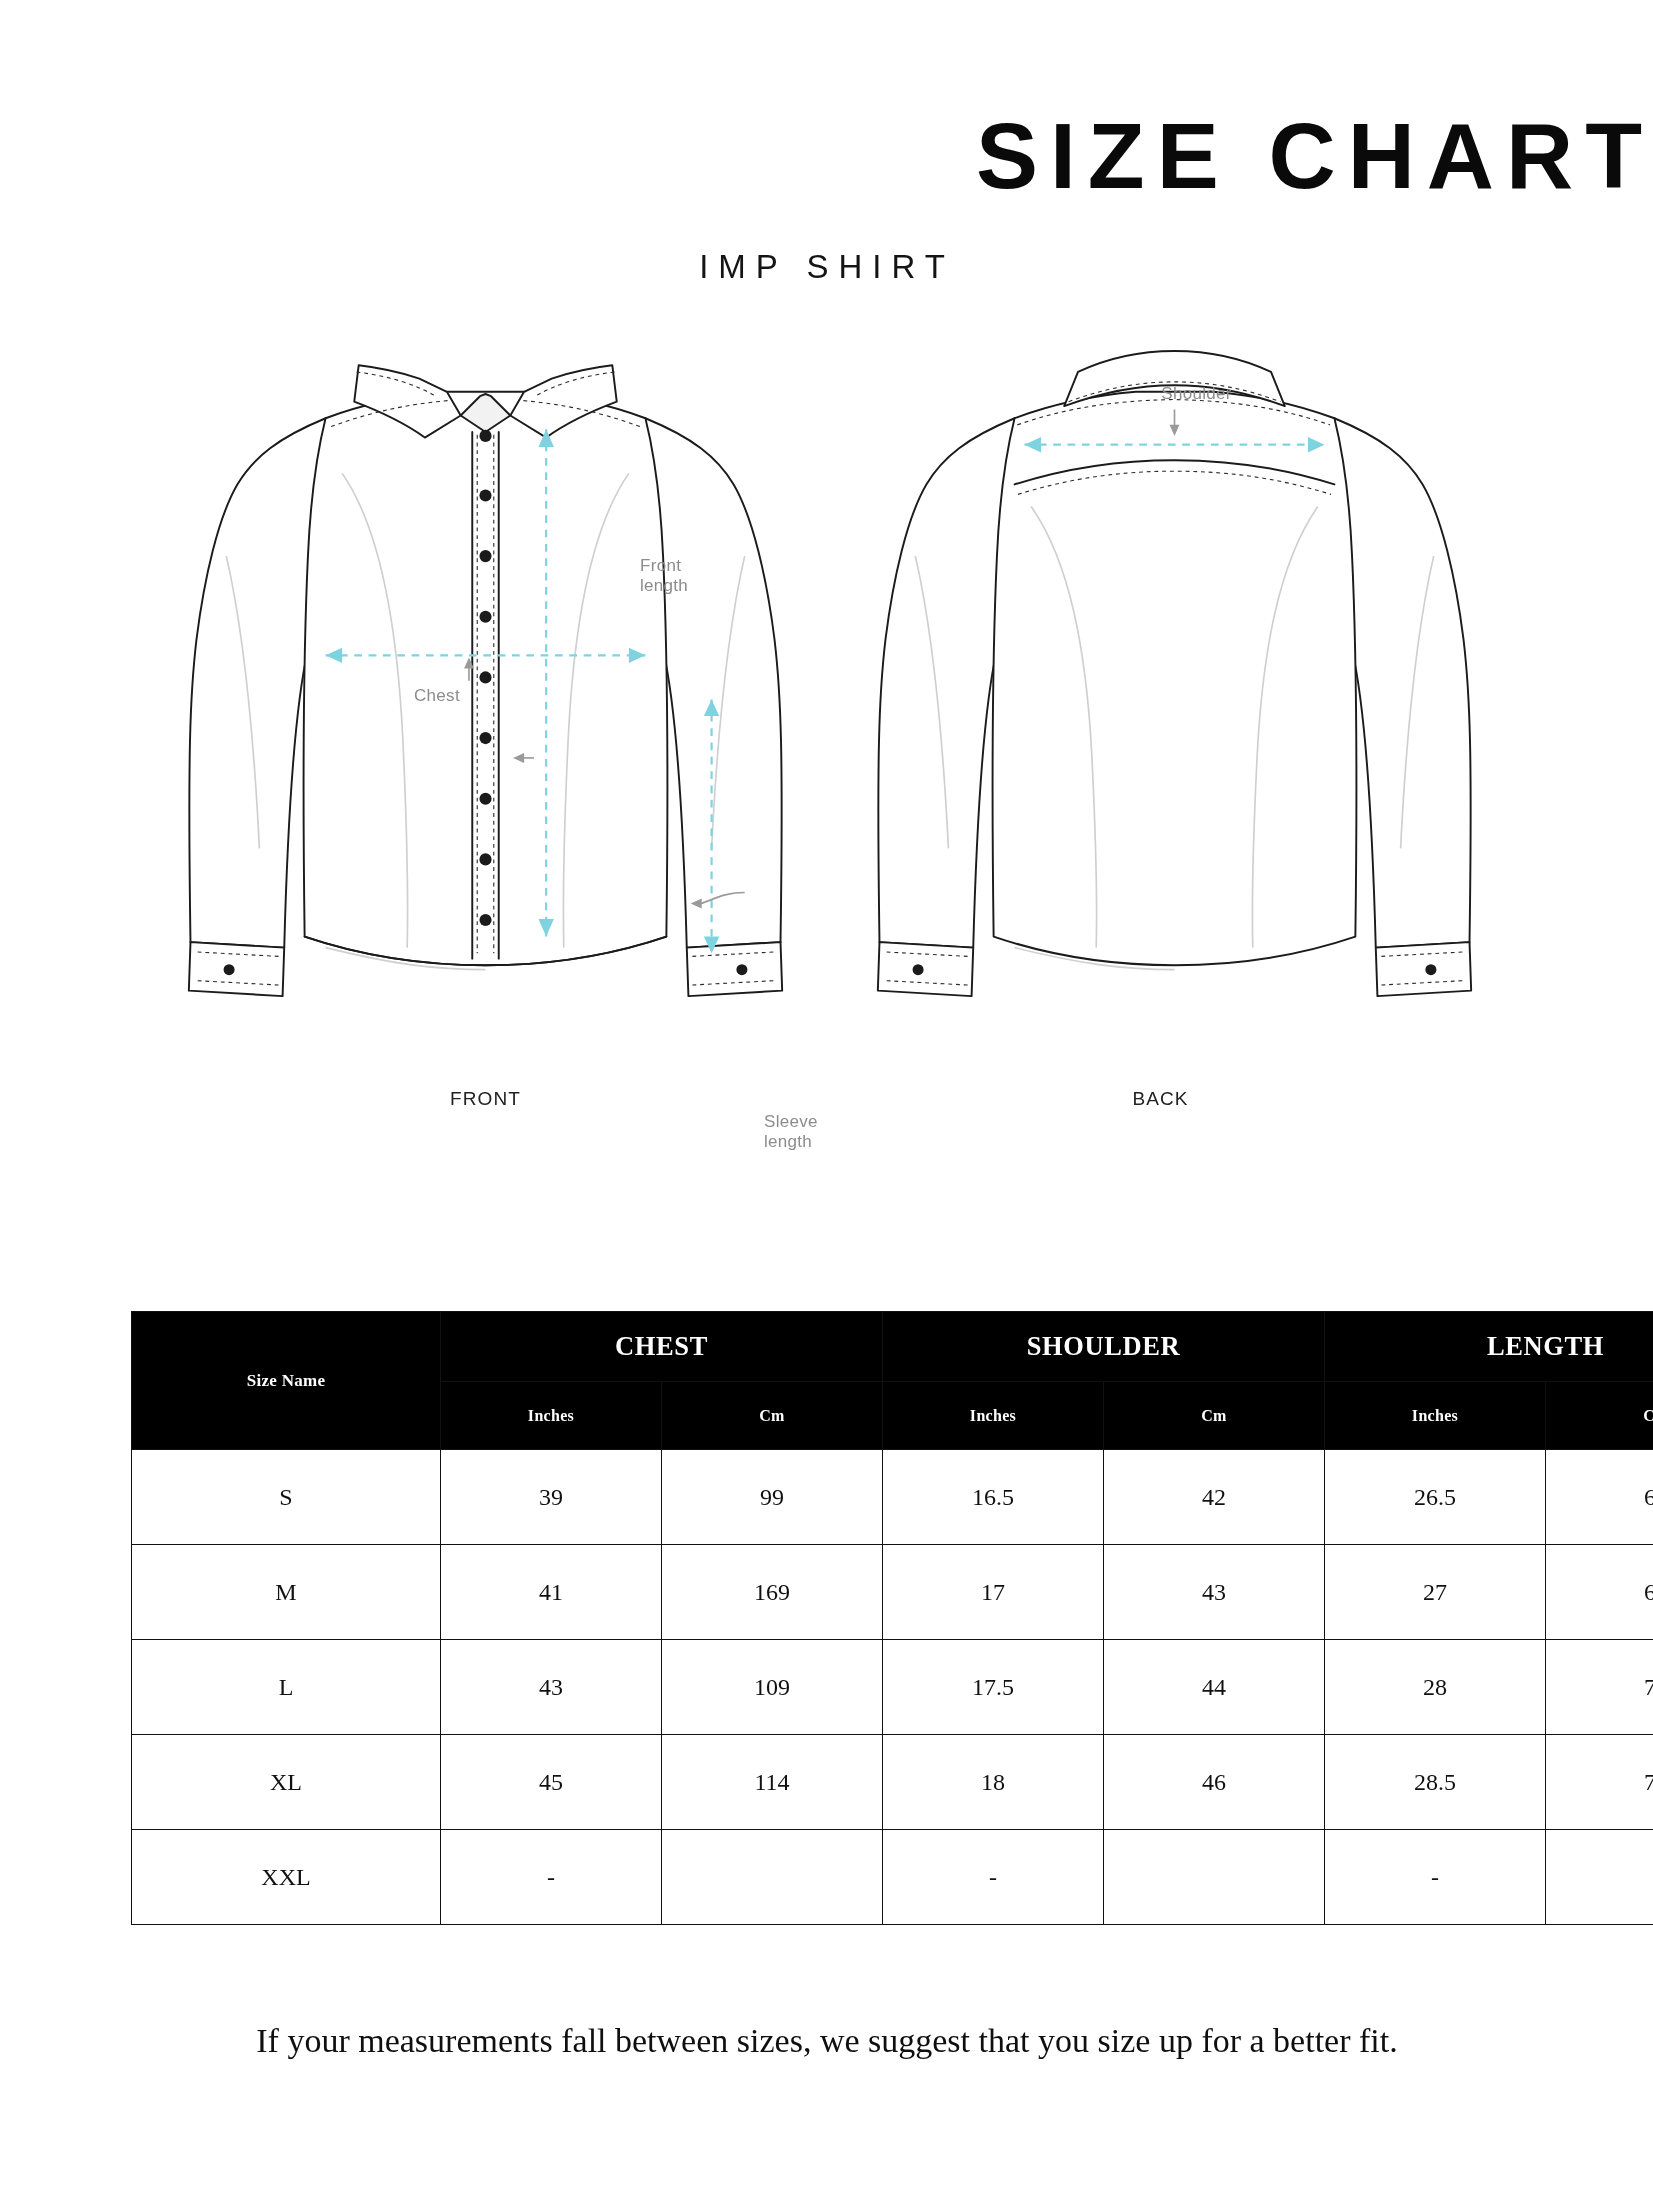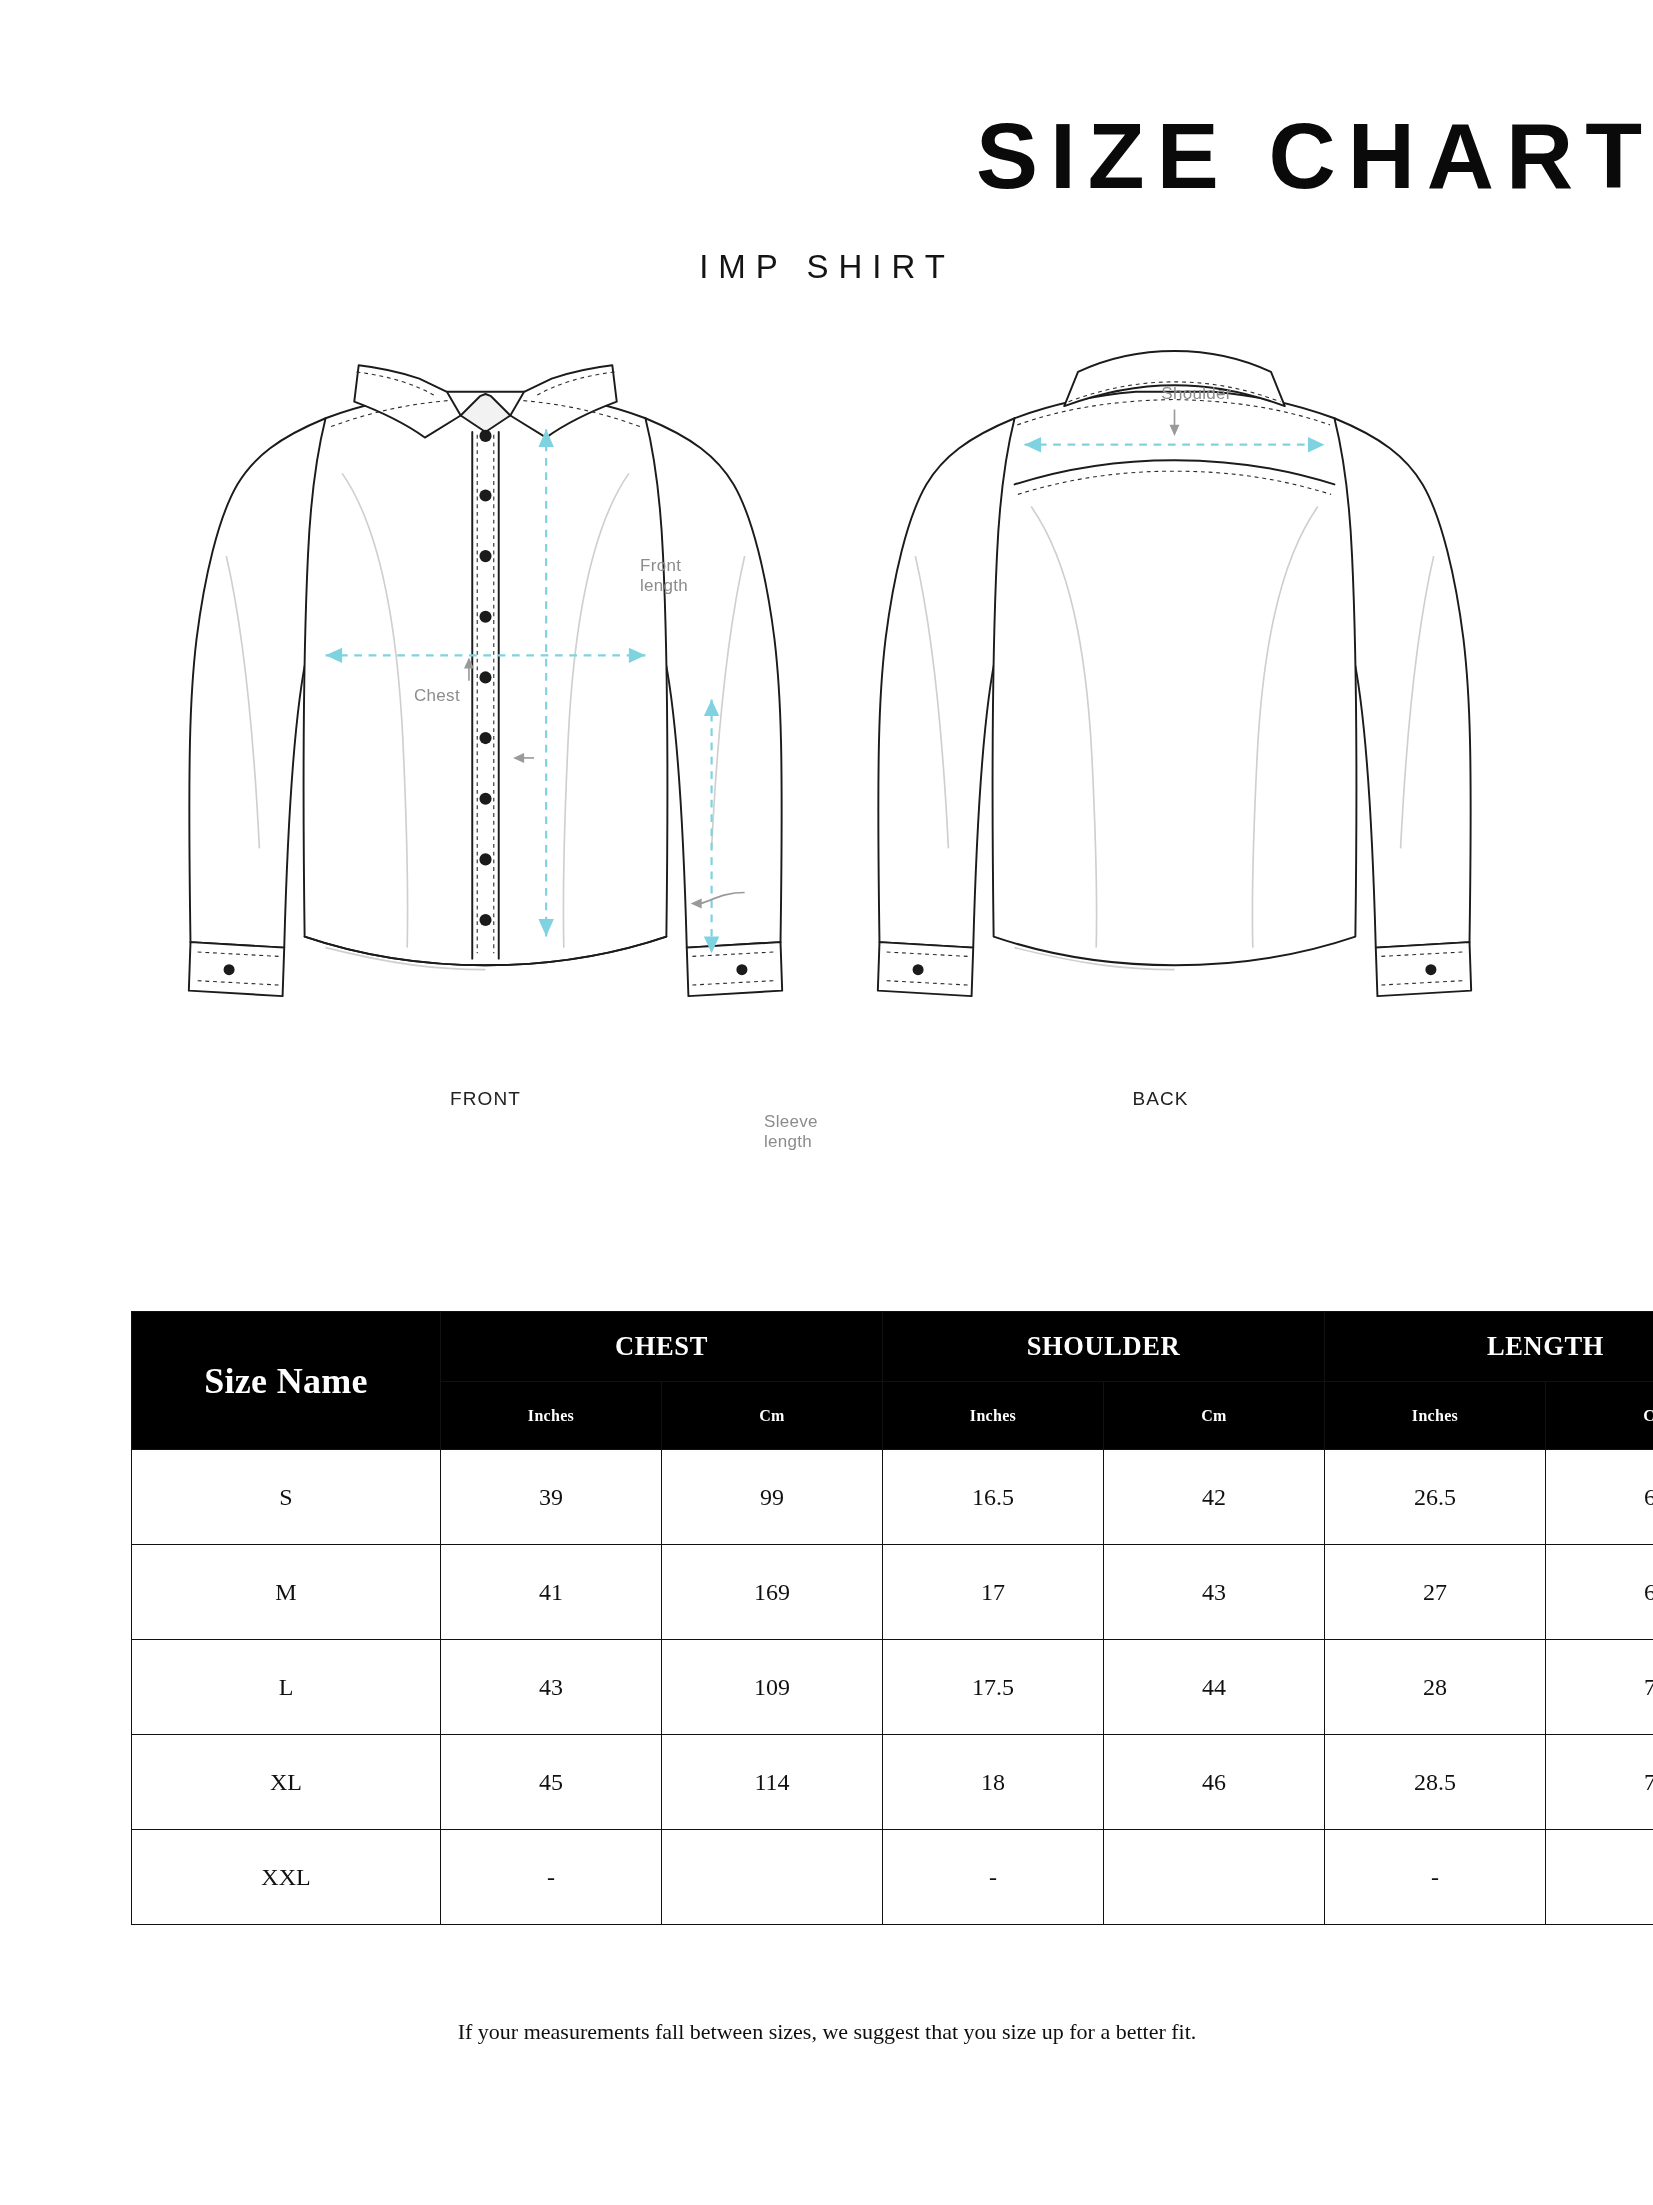--- a/index.html
+++ b/index.html
@@ -112,41 +112,41 @@
     font-size: 26.5px;
     letter-spacing: 0.6px;
     height: 67px;
   }
   .th-sub {
     font-size: 16px;
     letter-spacing: 0.3px;
     height: 65px;
   }
   .th-sizename {
-    font-size: 36px;
+    font-size: 17px;
     letter-spacing: 0.3px;
   }
   table.size-table tbody td {
     font-size: 24px;
     height: 92px;
     background: #fff;
     color: #111;
   }
   .col-size { width: 309px; }
   .col-num  { width: 221px; }
 
   
   .footnote {
     position: absolute;
     left: 0;
     top: 2015px;
     width: 1654px;
     text-align: center;
     font-family: "Liberation Serif", serif;
-    font-size: 22px;
+    font-size: 34px;
     line-height: 1.45;
     color: #0f0f0f;
   }
   .footnote div { padding: 1.1px 0; }
 
   svg { display: block; }
 </style>
 </head>
 <body>
 

